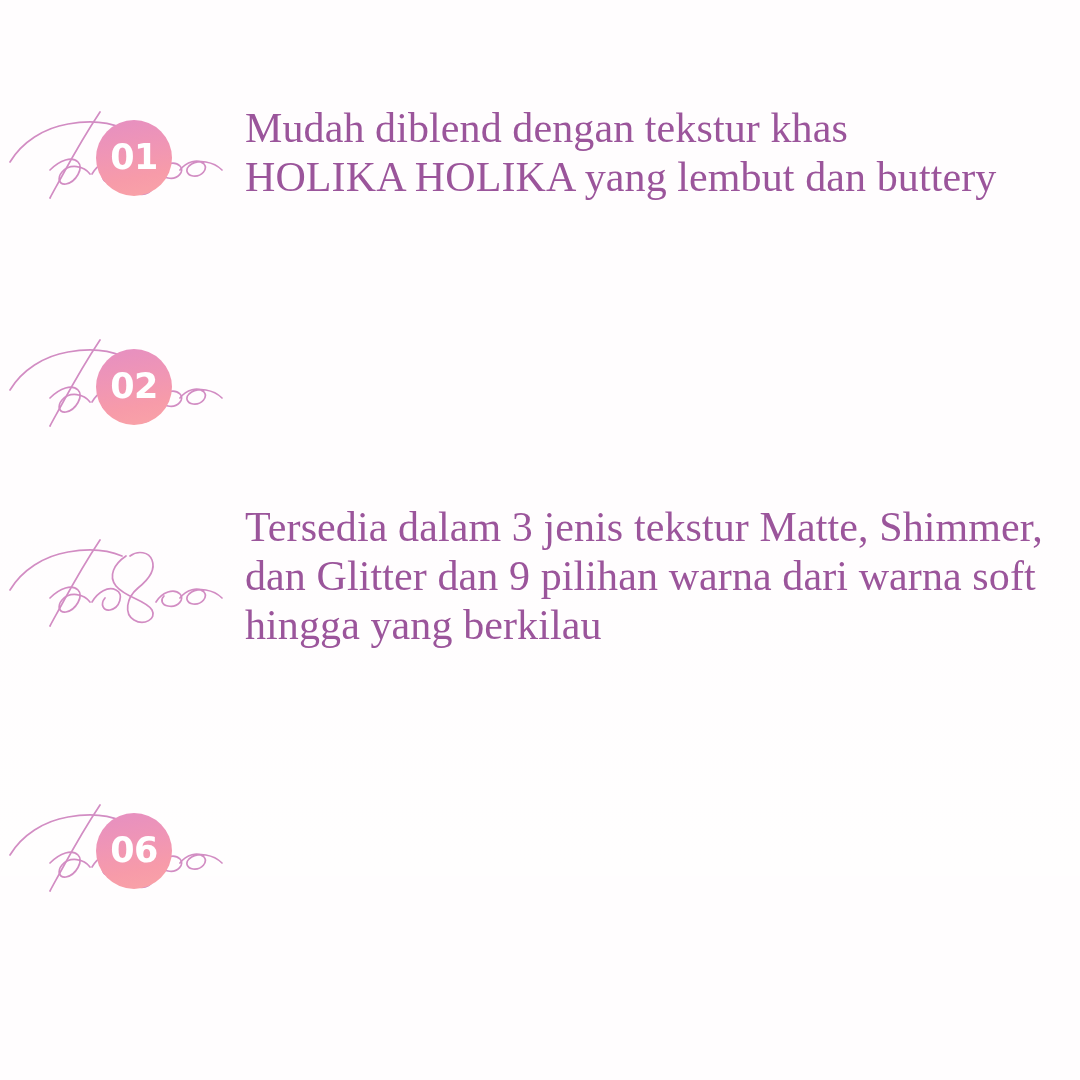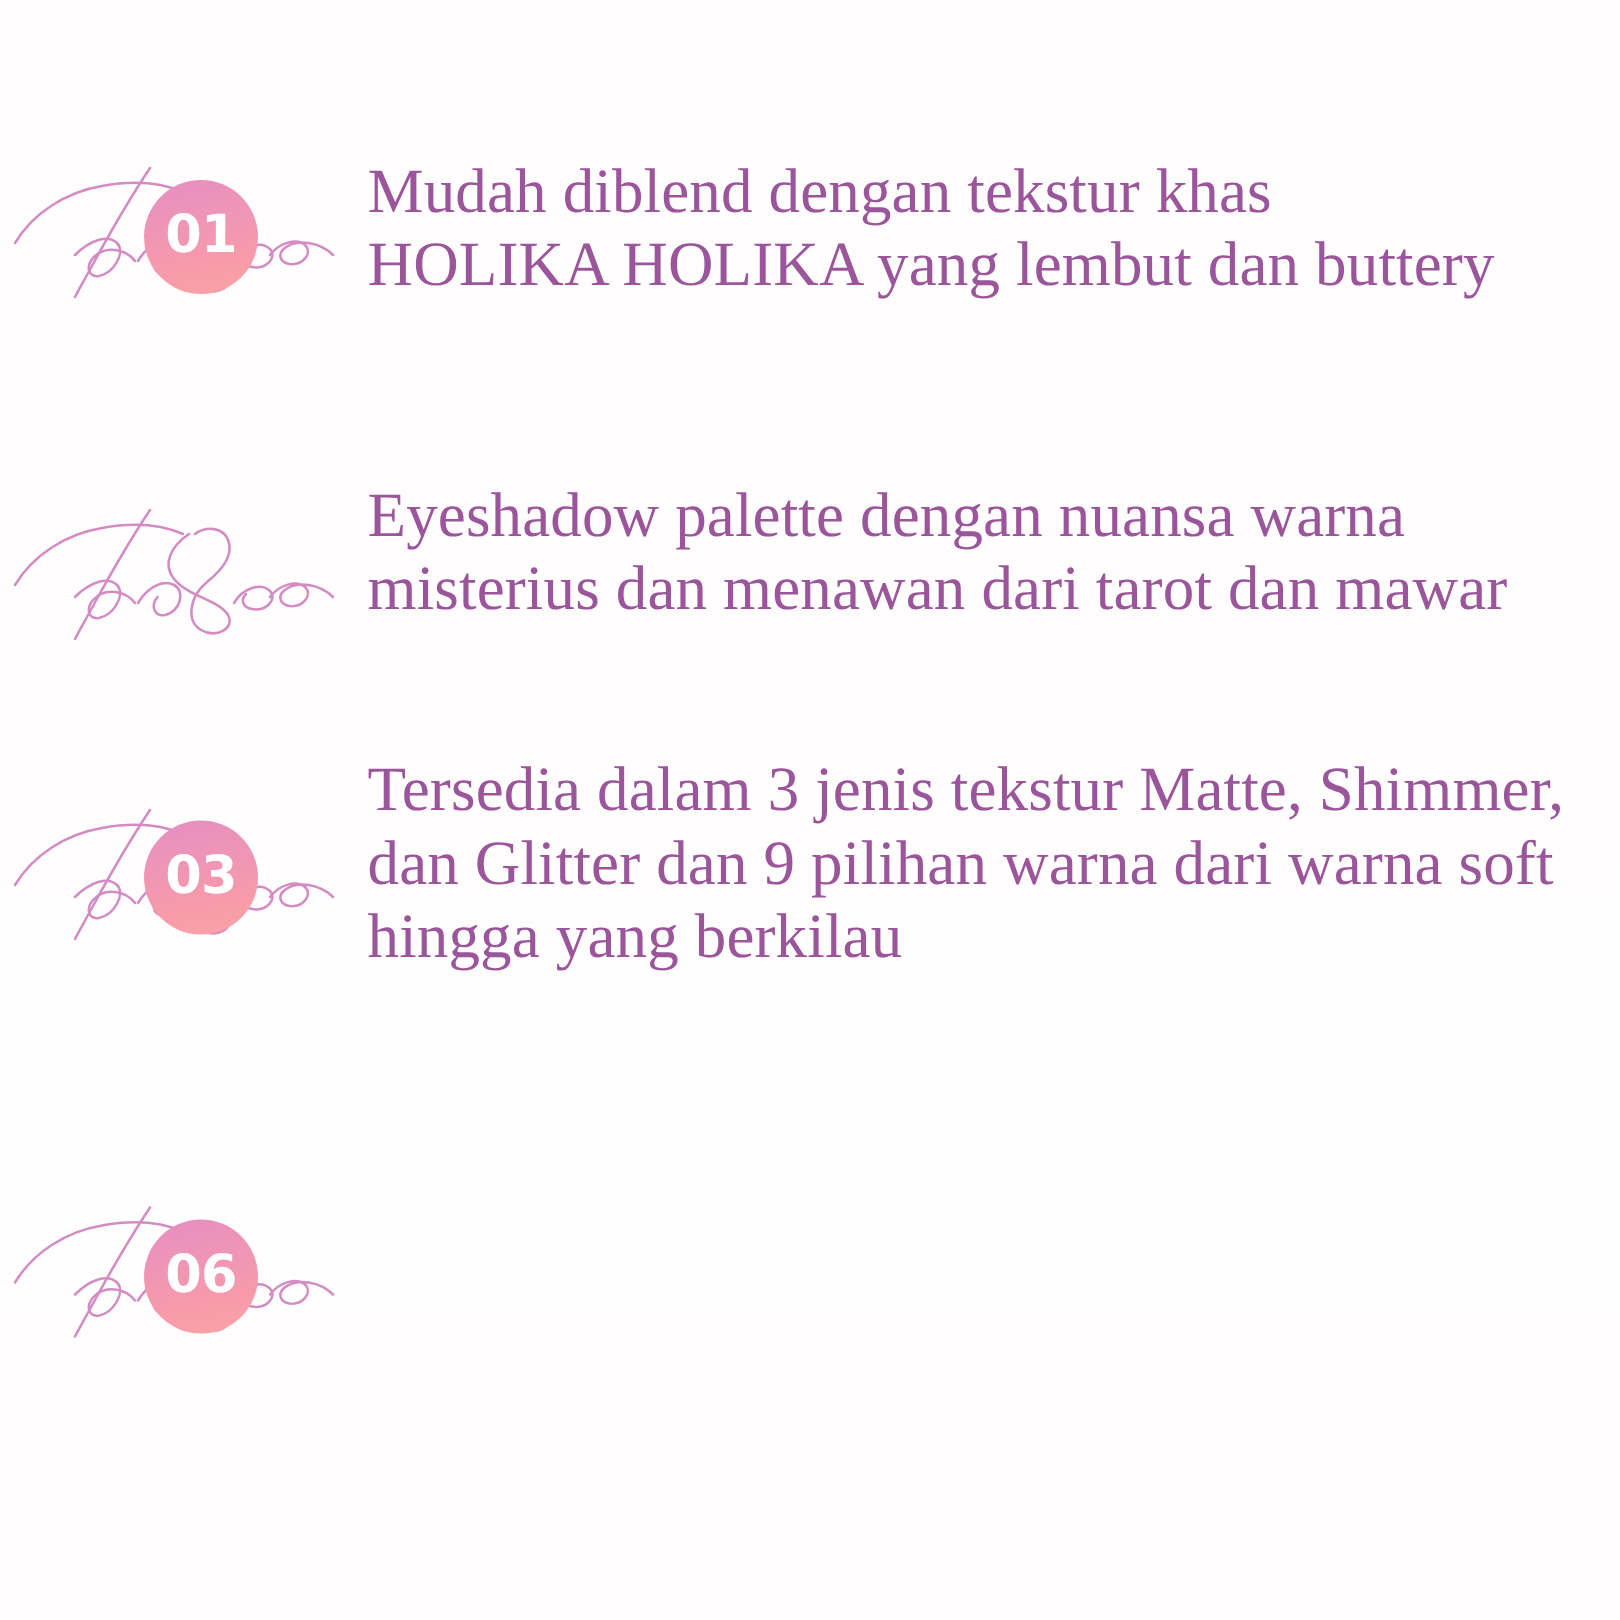--- a/index.html
+++ b/index.html
@@ -137,41 +137,39 @@
         <g fill="none" stroke="#d087c0" stroke-width="1.7" stroke-linecap="round" stroke-linejoin="round" opacity="0.95">
           <path d="M6 54 C18 34, 40 20, 64 16 C86 12, 104 14, 118 20"></path>
           <path d="M96 4 C84 22, 70 46, 58 68 C52 79, 48 86, 46 90"></path>
           <path d="M46 62 C56 52, 68 48, 74 54 C80 60, 72 74, 62 76 C55 77, 53 70, 58 64 C66 55, 80 58, 86 66"></path>
           <path d="M88 66 C94 56, 104 50, 112 54 C120 58, 116 72, 106 74 C99 75, 96 68, 101 62"></path>
           <path d="M122 20 C110 28, 104 40, 112 50 C122 62, 142 64, 148 74 C153 83, 140 90, 130 84 C120 78, 122 62, 134 52 C144 44, 152 34, 148 24 C145 16, 134 14, 126 20"></path>
           <path d="M152 66 C158 56, 170 52, 176 58 C181 63, 174 72, 164 70 C158 69, 156 64, 160 60"></path>
           <path d="M176 62 C182 54, 194 50, 200 56 C204 61, 198 69, 189 68 C183 67, 181 62, 185 58 C194 50, 210 54, 218 62"></path>
         </g>
       </svg>
+      <div class="badge">
+        <span class="badge-number">02</span>
+      </div>
     </div>
-    <div class="feature-text">Eyeshadow palette dengan nuansa warna
-misterius dan menawan dari tarot dan mawar</div>
   </div>
 
   <div class="feature" id="feature-3">
     <div class="badge-wrap">
       <svg class="signature" viewBox="0 0 224 100" aria-hidden="true">
         <g fill="none" stroke="#d087c0" stroke-width="1.7" stroke-linecap="round" stroke-linejoin="round" opacity="0.95">
           <path d="M6 54 C18 34, 40 20, 64 16 C86 12, 104 14, 118 20"></path>
           <path d="M96 4 C84 22, 70 46, 58 68 C52 79, 48 86, 46 90"></path>
           <path d="M46 62 C56 52, 68 48, 74 54 C80 60, 72 74, 62 76 C55 77, 53 70, 58 64 C66 55, 80 58, 86 66"></path>
           <path d="M88 66 C94 56, 104 50, 112 54 C120 58, 116 72, 106 74 C99 75, 96 68, 101 62"></path>
           <path d="M122 20 C110 28, 104 40, 112 50 C122 62, 142 64, 148 74 C153 83, 140 90, 130 84 C120 78, 122 62, 134 52 C144 44, 152 34, 148 24 C145 16, 134 14, 126 20"></path>
           <path d="M152 66 C158 56, 170 52, 176 58 C181 63, 174 72, 164 70 C158 69, 156 64, 160 60"></path>
           <path d="M176 62 C182 54, 194 50, 200 56 C204 61, 198 69, 189 68 C183 67, 181 62, 185 58 C194 50, 210 54, 218 62"></path>
         </g>
       </svg>
-      <div class="badge">
-        <span class="badge-number">03</span>
-      </div>
     </div>
     <div class="feature-text">Tersedia dalam 3 jenis tekstur Matte, Shimmer,
 dan Glitter dan 9 pilihan warna dari warna soft
 hingga yang berkilau</div>
   </div>
 
   <div class="feature" id="feature-4">
     <div class="badge-wrap">
       <svg class="signature" viewBox="0 0 224 100" aria-hidden="true">
         <g fill="none" stroke="#d087c0" stroke-width="1.7" stroke-linecap="round" stroke-linejoin="round" opacity="0.95">

